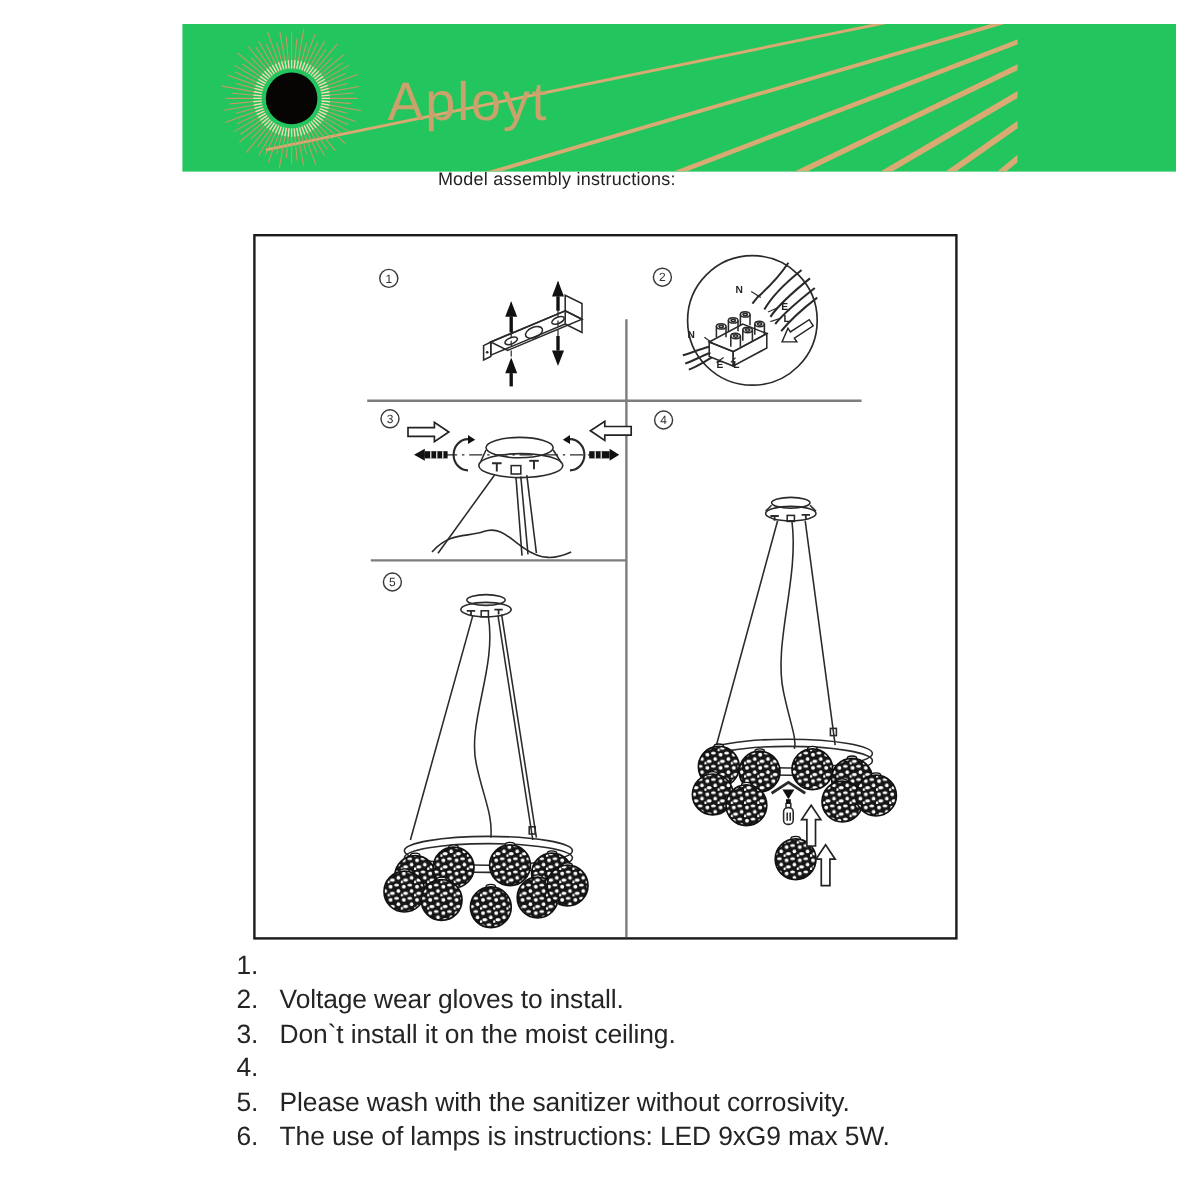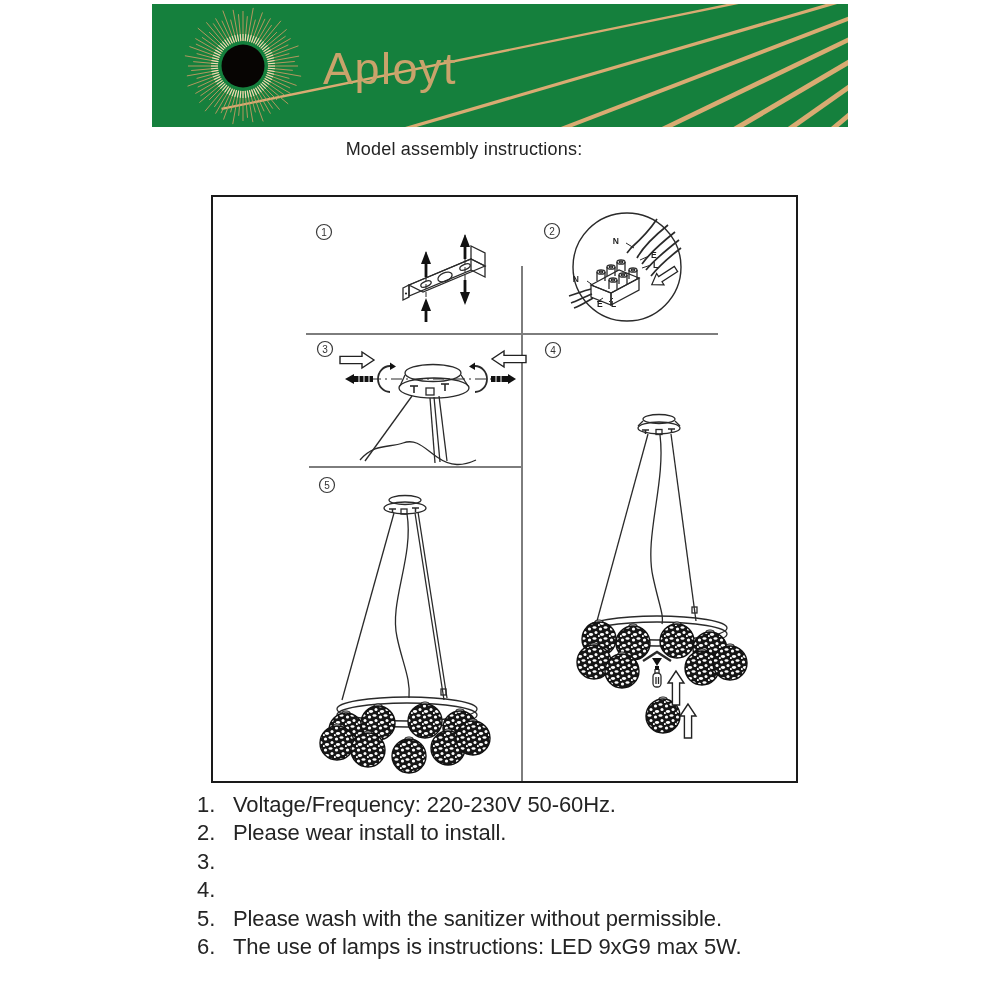--- a/index.html
+++ b/index.html
@@ -1,22 +1,22 @@
 <!DOCTYPE html>
 <html><head>
 <meta charset="utf-8">
 <style>
   html,body{margin:0;padding:0}
   body{width:1000px;height:1000px;background:#ffffff;position:relative;
        font-family:"Liberation Sans",sans-serif;color:#212121;overflow:hidden}
-  .banner{position:absolute;left:152px;top:4px;width:696px;height:123px;
-          background:#15803d;overflow:hidden}
+  .banner{position:absolute;left:152px;top:20px;width:828px;height:123px;
+          background:#22c55e;overflow:hidden}
   .banner svg{position:absolute;left:0;top:0}
   .title-block{position:absolute;left:0;top:136px;width:928px;text-align:center;
-               font-size:18px;line-height:27px;font-weight:500;letter-spacing:.2px;color:#232323}
+               font-size:15px;line-height:27px;font-weight:500;letter-spacing:.2px;color:#232323}
   .diagram-box{position:absolute;left:211px;top:195px;width:587px;height:588px;
                border:2px solid #1a1a1a;box-sizing:border-box;background:#fff}
   .diagram-box svg{display:block}
   .instructions{position:absolute;left:197px;top:791px;font-size:22px;color:#242424;letter-spacing:-.1px}
   .li{display:flex;line-height:28.4px;height:28.4px}
   .li .num{width:36px;flex:0 0 36px}
   text{font-family:"Liberation Sans",sans-serif}
 </style>
 </head>
 <body>
@@ -516,33 +516,33 @@
           </g>
     </g>
 
   </g>
 </svg>
 </div>
 
 <div class="instructions">
   <div class="li">
       <span class="num">1.</span>
-      <span>Voltage/Frequency: 220-230V 50-60Hz.</span>
     </div>
   <div class="li">
       <span class="num">2.</span>
-      <span>Please wear install to install.</span>
+      <span>Voltage wear gloves to install.</span>
     </div>
   <div class="li">
       <span class="num">3.</span>
+      <span>Don`t install it on the moist ceiling.</span>
     </div>
   <div class="li">
       <span class="num">4.</span>
     </div>
   <div class="li">
       <span class="num">5.</span>
-      <span>Please wash with the sanitizer without permissible.</span>
+      <span>Please wash with the sanitizer without corrosivity.</span>
     </div>
   <div class="li">
       <span class="num">6.</span>
       <span>The use of lamps is instructions: LED 9xG9 max 5W.</span>
     </div>
 </div>
 
 </body></html>

